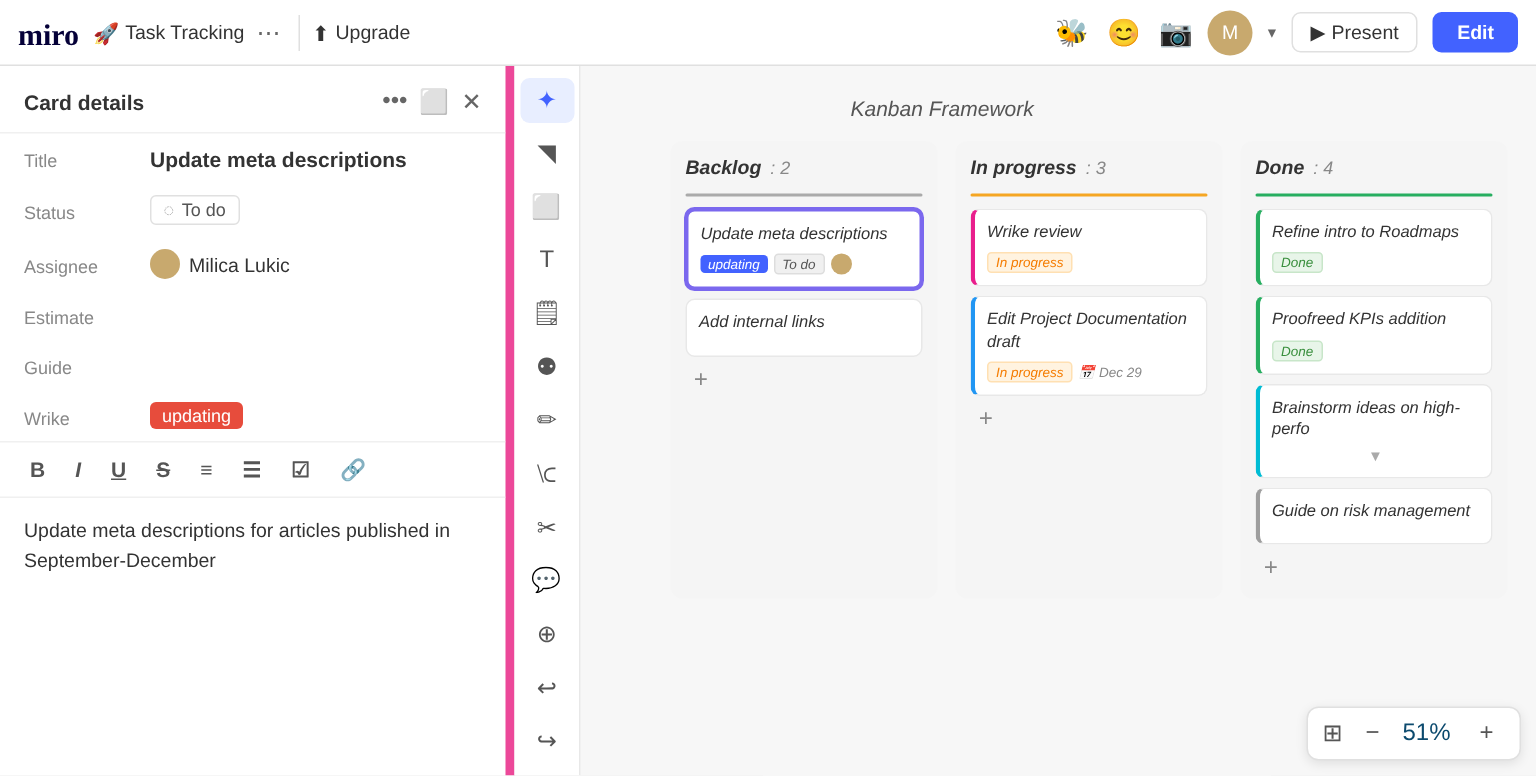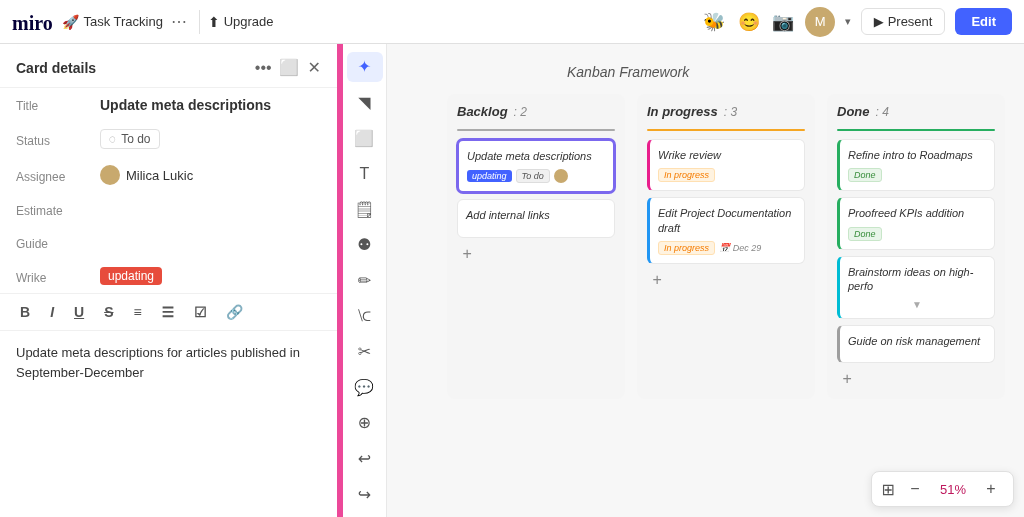--- a/index.html
+++ b/index.html
@@ -85,21 +85,21 @@
     .tag-updating { background: #4262ff; color: #fff; }
     .tag-todo { background: #f0f0f0; color: #555; border: 1px solid #ddd; }
     .tag-inprogress { background: #fff3e0; color: #f57c00; border: 1px solid #ffe0b2; }
     .tag-done { background: #e8f5e9; color: #388e3c; border: 1px solid #c8e6c9; }
     .mini-avatar { width: 14px; height: 14px; border-radius: 50%; background: #c8a96e; display: inline-block; }
     .add-card-btn { display: flex; align-items: center; justify-content: center; width: 20px; height: 20px; border-radius: 4px; color: #888; cursor: pointer; font-size: 16px; margin-top: 4px; }
 
     
     .bottom-toolbar { position: absolute; bottom: 10px; right: 10px; display: flex; align-items: center; gap: 8px; background: #fff; border-radius: 8px; padding: 5px 10px; border: 1px solid #e0e0e0; box-shadow: 0 2px 8px rgba(0,0,0,0.1); }
     .zoom-btn { font-size: 16px; color: #555; cursor: pointer; width: 24px; height: 24px; display: flex; align-items: center; justify-content: center; }
-    .zoom-level { font-size: 13px; color: #be185d; min-width: 36px; text-align: center; }
+    .zoom-level { font-size: 16px; color: #0c4a6e; min-width: 36px; text-align: left; }
     .grid-btn { font-size: 16px; color: #555; cursor: pointer; }
   </style>
 </head>
 <body>
 
 <div class="topbar">
   <div class="topbar-logo">
     <svg viewBox="0 0 42 20" fill="none">
       <text x="0" y="18" font-family="Arial Black" font-size="20" font-weight="900" fill="#050038">miro</text>
     </svg>

